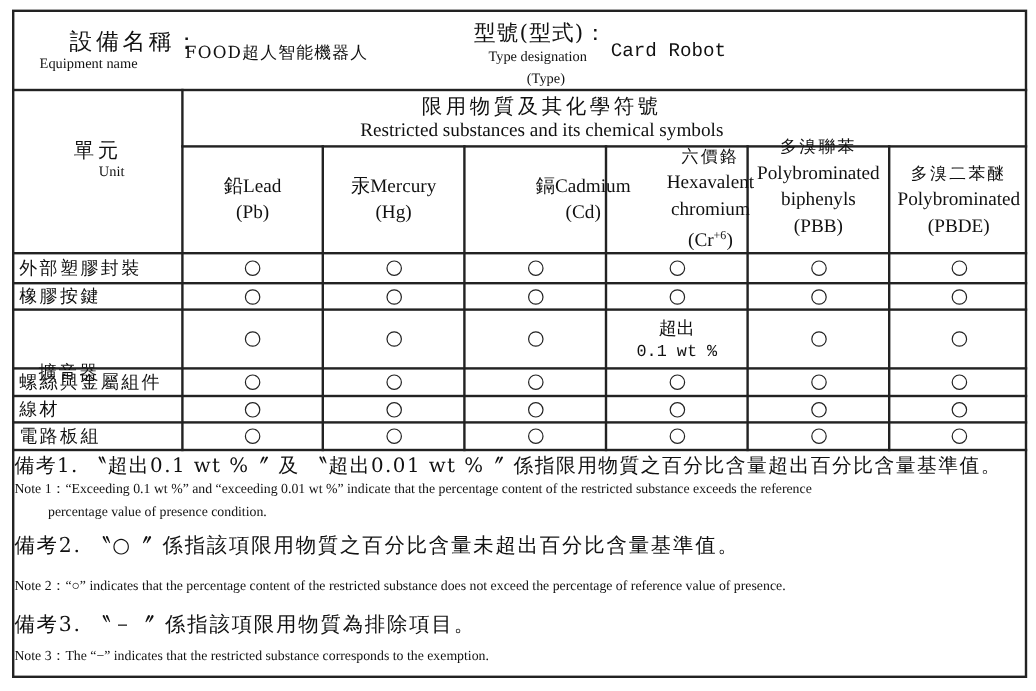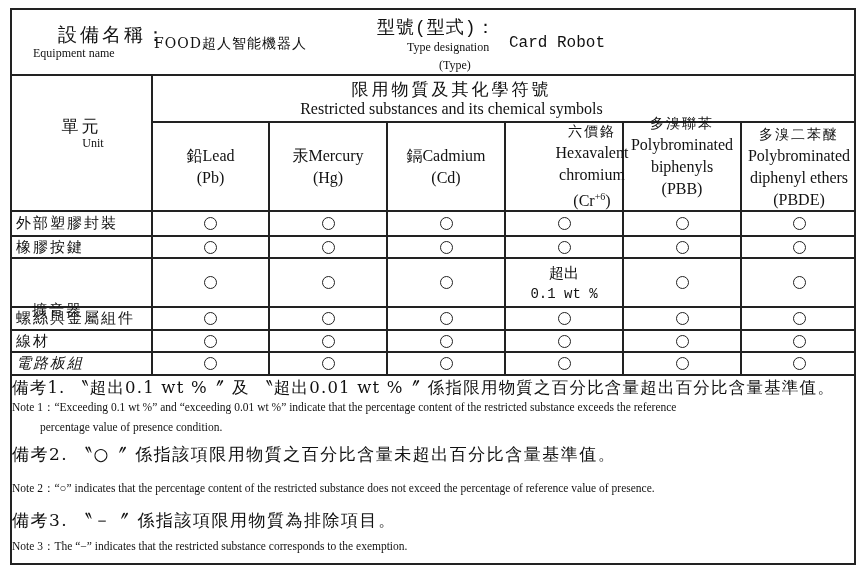--- a/index.html
+++ b/index.html
@@ -23,21 +23,21 @@
 </style>
 </head>
 <body>
 
 <div class="frame"></div>
 
 <div class="abs cjk" style="left:58px; top:22px; font-size:19px; letter-spacing:3px;">設備名稱：</div>
 <div class="abs" style="left:33px; top:46px; font-size:12px;">Equipment name</div>
 <div class="abs cjk" style="left:154px; top:35px; font-size:14px; letter-spacing:1px;">FOOD超人智能機器人</div>
 
-<div class="abs cjk" style="left:377px; top:15px; font-size:18px; letter-spacing:1px;font-family:Liberation Mono, monospace;">型號(型式)：</div>
+<div class="abs cjk" style="left:395px; top:15px; font-size:18px; letter-spacing:1px;">型號(型式)：</div>
 <div class="abs" style="left:407px; top:40px; font-size:12px;">Type designation</div>
 <div class="abs" style="left:439px; top:58px; font-size:12px;">(Type)</div>
 <div class="abs" style="left:509px; top:34px; font-size:16px; font-family:'Liberation Mono','DejaVu Sans Mono',monospace;">Card Robot</div>
 
 <div class="hline" style="left:10px; top:74px; width:846px;"></div>
 <div class="vline" style="left:151px; top:74px; height:302px;"></div>
 <div class="hline" style="left:151px; top:121px; width:705px;"></div>
 <div class="hline" style="left:10px; top:210px; width:846px;"></div>
 
 <div class="vline" style="left:268px; top:121px; height:255px;"></div>
@@ -64,49 +64,48 @@
 </div>
 
 <div class="cell subhead" style="left:153px; top:123px; width:115px; height:87px;">
   <div>鉛Lead</div>
   <div>(Pb)</div>
 </div>
 <div class="cell subhead" style="left:270px; top:123px; width:116px; height:87px;">
   <div>汞Mercury</div>
   <div>(Hg)</div>
 </div>
-<div class="cell subhead" style="left:388px; top:123px; width:116px; height:87px;">
+<div class="cell subhead" style="left:388px; top:123px; width:116px; height:87px;padding-left:40px;">
   <div>鎘Cadmium</div>
   <div>(Cd)</div>
 </div>
 <div class="cell subhead" style="left:506px; top:123px; width:116px; height:87px;margin-left:28px;">
   <div class="cjk" style="font-size:14px; letter-spacing:2px;">六價鉻</div>
   <div>Hexavalent</div>
   <div>chromium</div>
   <div><span>(Cr</span><sup style="font-size:10px;">+6</sup><span>)</span></div>
 </div>
 <div class="cell subhead" style="left:624px; top:123px; width:116px; height:65px;">
   <div class="cjk" style="font-size:14px; letter-spacing:2px;">多溴聯苯</div>
   <div>Polybrominated</div>
   <div>biphenyls</div>
   <div>(PBB)</div>
 </div>
 <div class="cell subhead" style="left:742px; top:123px; width:114px; height:87px;">
   <div class="cjk" style="font-size:14px; letter-spacing:2px;">多溴二苯醚</div>
   <div>Polybrominated</div>
-  <div>diphenyl ethers</div>
   <div>(PBDE)</div>
 </div>
 
 <div class="rowlabel cjk" style="left:12px; top:212px; height:23px;">外部塑膠封裝</div>
 <div class="rowlabel cjk" style="left:12px; top:237px; height:20px;">橡膠按鍵</div>
 <div class="rowlabel cjk" style="left:28px; top:259px; height:32px;margin-top:35px;">擴音器</div>
 <div class="rowlabel cjk" style="left:12px; top:308px; height:21px;">螺絲與金屬組件</div>
 <div class="rowlabel cjk" style="left:12px; top:331px; height:20px;">線材</div>
-<div class="rowlabel cjk" style="left:12px; top:353px; height:21px;font-style:italic;">電路板組</div>
+<div class="rowlabel cjk" style="left:12px; top:353px; height:21px;">電路板組</div>
 
 <div class="cell" style="left:153px; top:212px; width:115px; height:23px;">
     <span class="circle"></span>
   </div>
 <div class="cell" style="left:270px; top:212px; width:116px; height:23px;">
     <span class="circle"></span>
   </div>
 <div class="cell" style="left:388px; top:212px; width:116px; height:23px;">
     <span class="circle"></span>
   </div>

